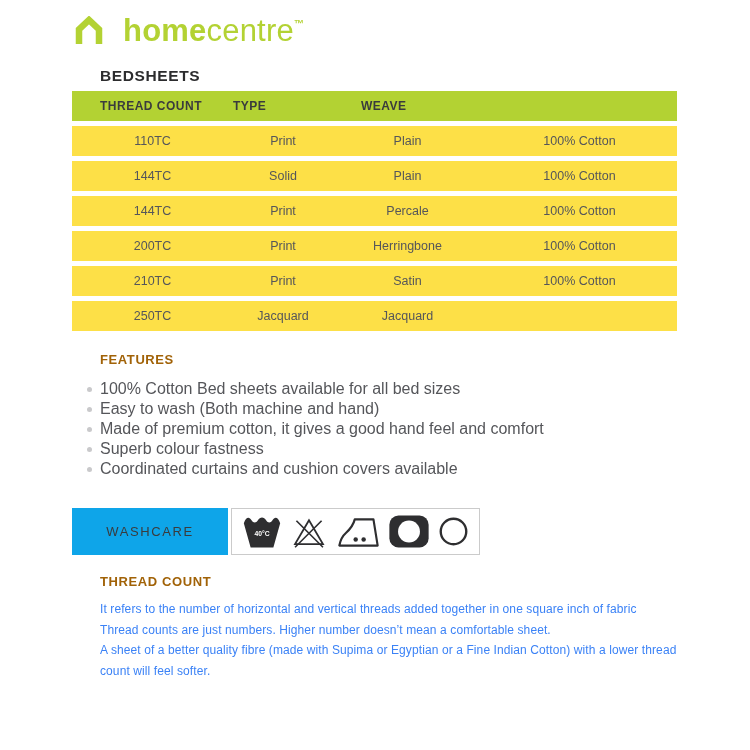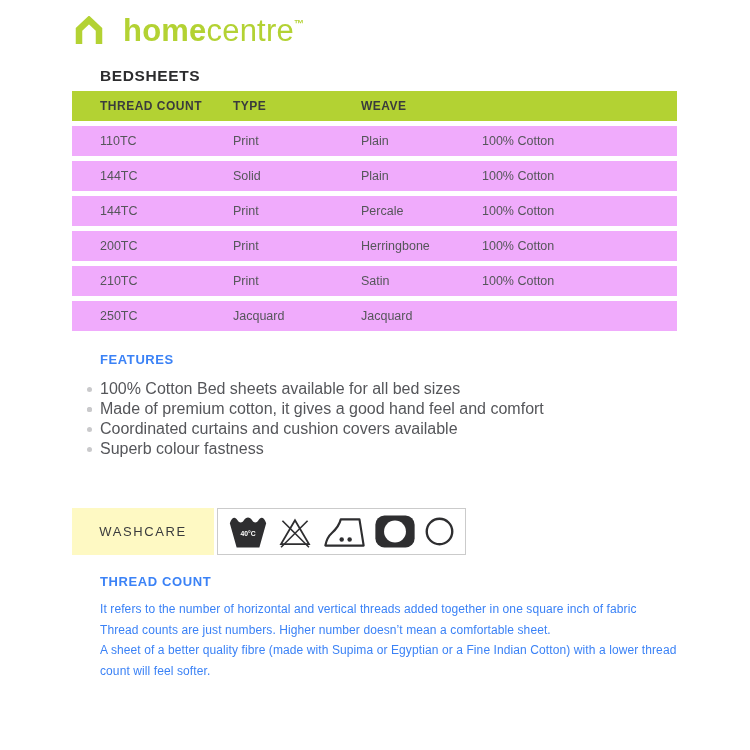--- a/index.html
+++ b/index.html
@@ -34,48 +34,48 @@
   
   .spec-table { position: absolute; top: 91px; left: 72px; width: 605px; }
   .thead, .trow {
     display: grid;
     grid-template-columns: 133px 128px 121px 1fr;
     align-items: center;
     height: 30px;
     margin-bottom: 5px;
   }
   .thead { background: #b3d233; }
-  .trow { background: #f0abfc; }
+  .trow { background: #fde047; text-align: center; }
   .th {
     padding-left: 28px; font-size: 12px; font-weight: 700;
     letter-spacing: 0.5px; color: #3a3b3d;
   }
   .td { padding-left: 28px; font-size: 12.5px; color: #55565a; }
 
   
   .features { position: absolute; top: 352px; left: 100px; width: 578px; }
   .section-title {
     margin: 0; font-size: 13px; font-weight: 700;
-    letter-spacing: 0.6px; color: #3b82f6;
+    letter-spacing: 0.6px; color: #a16207;
   }
   .features ul { list-style: none; margin: 12px 0 0 0; padding: 0; }
   .features li {
     position: relative; font-size: 16px; color: #55565a;
     line-height: 20px; padding-left: 0;
   }
   .features li .bullet {
     position: absolute; left: -13px; top: 8px;
     width: 5px; height: 5px; border-radius: 50%;
     background: #c9c9cb; display: block;
   }
 
   
   .washcare { position: absolute; top: 508px; left: 72px; display: flex; height: 47px; }
   .washcare-label {
-    width: 142px; background: #fef9c3;
+    width: 156px; background: #0ea5e9;
     display: flex; align-items: center; justify-content: center;
     font-size: 13px; font-weight: 500; letter-spacing: 1.6px; color: #3a3b3d;
   }
   .washcare-icons {
     margin-left: 3px; width: 249px;
     border: 1px solid #cbcbcb; background: #fff;
     display: flex; align-items: center; justify-content: space-between;
     padding: 0 10px;
   }
   .washcare-icons svg { display: block; }
@@ -143,24 +143,24 @@
       <div class="td">250TC</div>
       <div class="td">Jacquard</div>
       <div class="td">Jacquard</div>
     </div>
   </div>
 
   <section class="features">
     <h2 class="section-title">FEATURES</h2>
     <ul>
       <li><span class="bullet"></span><span>100% Cotton Bed sheets available for all bed sizes</span></li>
-      <li><span class="bullet"></span></li>
+      <li><span class="bullet"></span><span>Easy to wash (Both machine and hand)</span></li>
       <li><span class="bullet"></span><span>Made of premium cotton, it gives a good hand feel and comfort</span></li>
+      <li><span class="bullet"></span><span>Superb colour fastness</span></li>
       <li><span class="bullet"></span><span>Coordinated curtains and cushion covers available</span></li>
-      <li><span class="bullet"></span><span>Superb colour fastness</span></li>
     </ul>
   </section>
 
   <div class="washcare">
     <div class="washcare-label">WASHCARE</div>
     <div class="washcare-icons">
       <svg width="40" height="37" viewBox="0 0 44 40">
         <path d="M2 11 C4.5 3.5 8 3.5 10.5 7.5 C12.5 10.8 15.5 10.8 17.5 7.5 C20 3.5 24 3.5 26.5 7.5 C28.5 10.8 31.5 10.8 33.5 7.5 C36 3.5 39.5 3.5 42 11 L34.5 37.5 L9.5 37.5 Z" fill="#2e2e30"></path>
         <text x="22" y="25.5" text-anchor="middle" font-size="7.5" font-weight="bold" fill="#ffffff">40°C</text>
       </svg>

